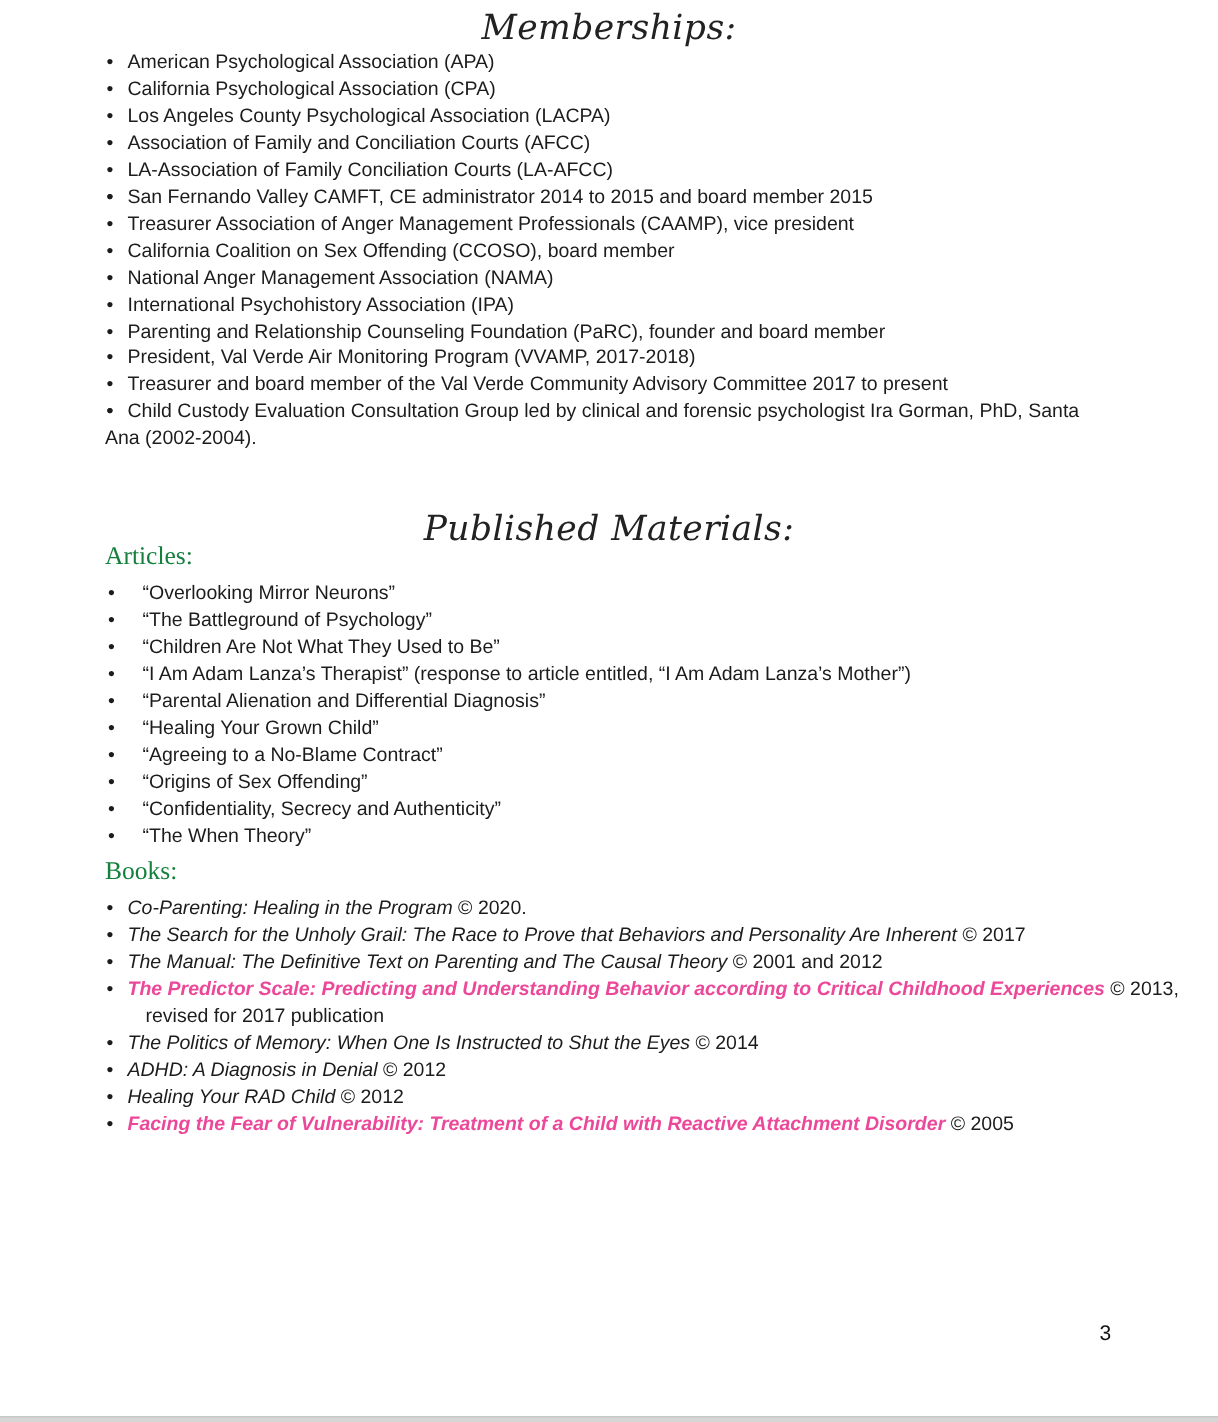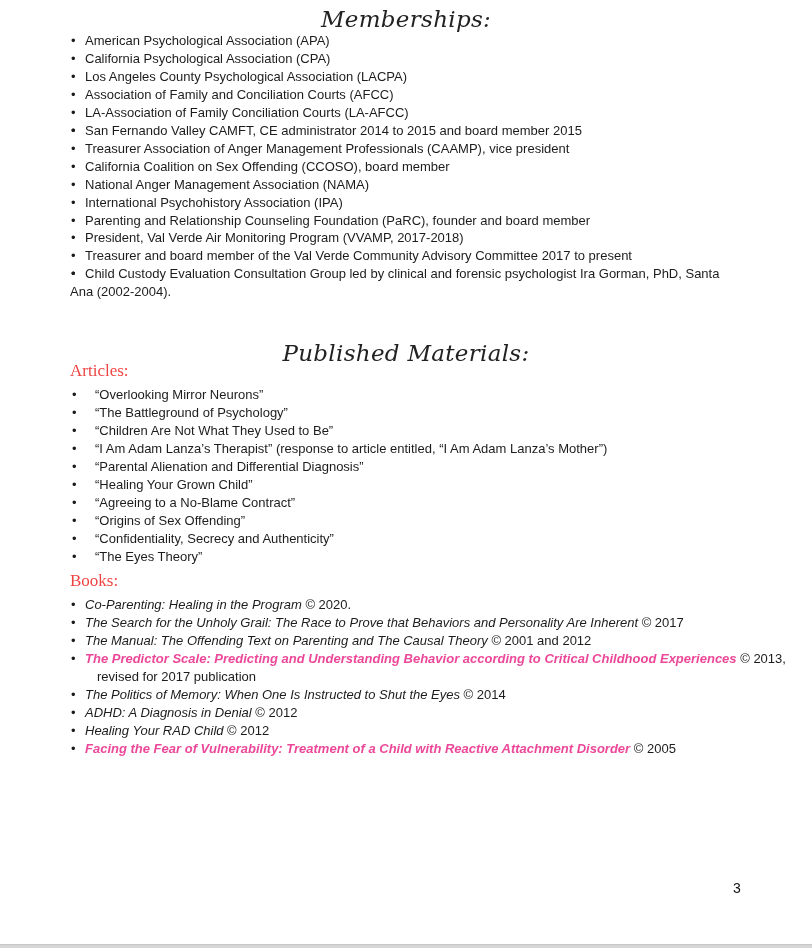--- a/index.html
+++ b/index.html
@@ -9,21 +9,21 @@
   }
   .page { position: absolute; left: 0; top: 0; width: 812px; height: 944px; background: #fff; }
   .bottom-edge { position: absolute; left: 0; top: 944px; width: 812px; height: 4px; background: #d6d6d6; border-top: 1px solid #c8c8c8; }
   .script-heading {
     position: absolute; left: 0; width: 812px; text-align: center;
     font-family: "DejaVu Serif", "Liberation Serif", serif; font-style: italic;
     font-size: 23px; color: #222; letter-spacing: 0.3px;
   }
   .sub-heading {
     position: absolute; left: 70px;
-    font-family: "Liberation Serif", "DejaVu Serif", serif; font-size: 17px; color: #ef4444;
+    font-family: "Liberation Serif", "DejaVu Serif", serif; font-size: 17px; color: #15803d;
   }
   ul.list { position: absolute; margin: 0; padding: 0; list-style: none; }
   ul.list li { position: relative; font-size: 13px; line-height: 17.95px; white-space: nowrap; color: #1c1c1c; }
   ul.members { left: 70px; top: 32px; width: 680px; }
   ul.members li { padding-left: 15px; }
   ul.members li .bullet { position: absolute; left: 1px; top: 0; }
   ul.members li.wrap { white-space: normal; }
   ul.members li.wrap .cont { margin-left: -15px; }
   ul.articles { left: 70px; top: 386px; width: 680px; }
   ul.articles li { padding-left: 25px; }
@@ -69,29 +69,29 @@
   <ul class="list articles">
     <li><span class="bullet">•</span><span>“Overlooking Mirror Neurons”</span></li>
     <li><span class="bullet">•</span><span>“The Battleground of Psychology”</span></li>
     <li><span class="bullet">•</span><span>“Children Are Not What They Used to Be”</span></li>
     <li><span class="bullet">•</span><span>“I Am Adam Lanza’s Therapist” (response to article entitled, “I Am Adam Lanza’s Mother”)</span></li>
     <li><span class="bullet">•</span><span>“Parental Alienation and Differential Diagnosis”</span></li>
     <li><span class="bullet">•</span><span>“Healing Your Grown Child”</span></li>
     <li><span class="bullet">•</span><span>“Agreeing to a No-Blame Contract”</span></li>
     <li><span class="bullet">•</span><span>“Origins of Sex Offending”</span></li>
     <li><span class="bullet">•</span><span>“Confidentiality, Secrecy and Authenticity”</span></li>
-    <li><span class="bullet">•</span><span>“The Eyes Theory”</span></li>
+    <li><span class="bullet">•</span><span>“The When Theory”</span></li>
   </ul>
 
   <div class="sub-heading" style="top:571px;">Books:</div>
 
   <ul class="list books">
     <li><span class="bullet">•</span><span class="title">Co-Parenting: Healing in the Program</span><span class="year"> © 2020.</span></li>
     <li><span class="bullet">•</span><span class="title">The Search for the Unholy Grail: The Race to Prove that Behaviors and Personality Are Inherent</span><span class="year"> © 2017</span></li>
-    <li><span class="bullet">•</span><span class="title">The Manual: The Offending Text on Parenting and The Causal Theory</span><span class="year"> © 2001 and 2012</span></li>
+    <li><span class="bullet">•</span><span class="title">The Manual: The Definitive Text on Parenting and The Causal Theory</span><span class="year"> © 2001 and 2012</span></li>
     <li class="dark"><span class="bullet">•</span><span class="title">The Predictor Scale: Predicting and Understanding Behavior according to Critical Childhood Experiences</span><span class="year"> © 2013,</span><span class="cont">revised for 2017 publication</span></li>
     <li><span class="bullet">•</span><span class="title">The Politics of Memory: When One Is Instructed to Shut the Eyes</span><span class="year"> © 2014</span></li>
     <li><span class="bullet">•</span><span class="title">ADHD: A Diagnosis in Denial</span><span class="year"> © 2012</span></li>
     <li><span class="bullet">•</span><span class="title">Healing Your RAD Child</span><span class="year"> © 2012</span></li>
     <li class="dark"><span class="bullet">•</span><span class="title">Facing the Fear of Vulnerability: Treatment of a Child with Reactive Attachment Disorder</span><span class="year"> © 2005</span></li>
   </ul>
 
   <div class="page-number">3</div>
 </div>
 

